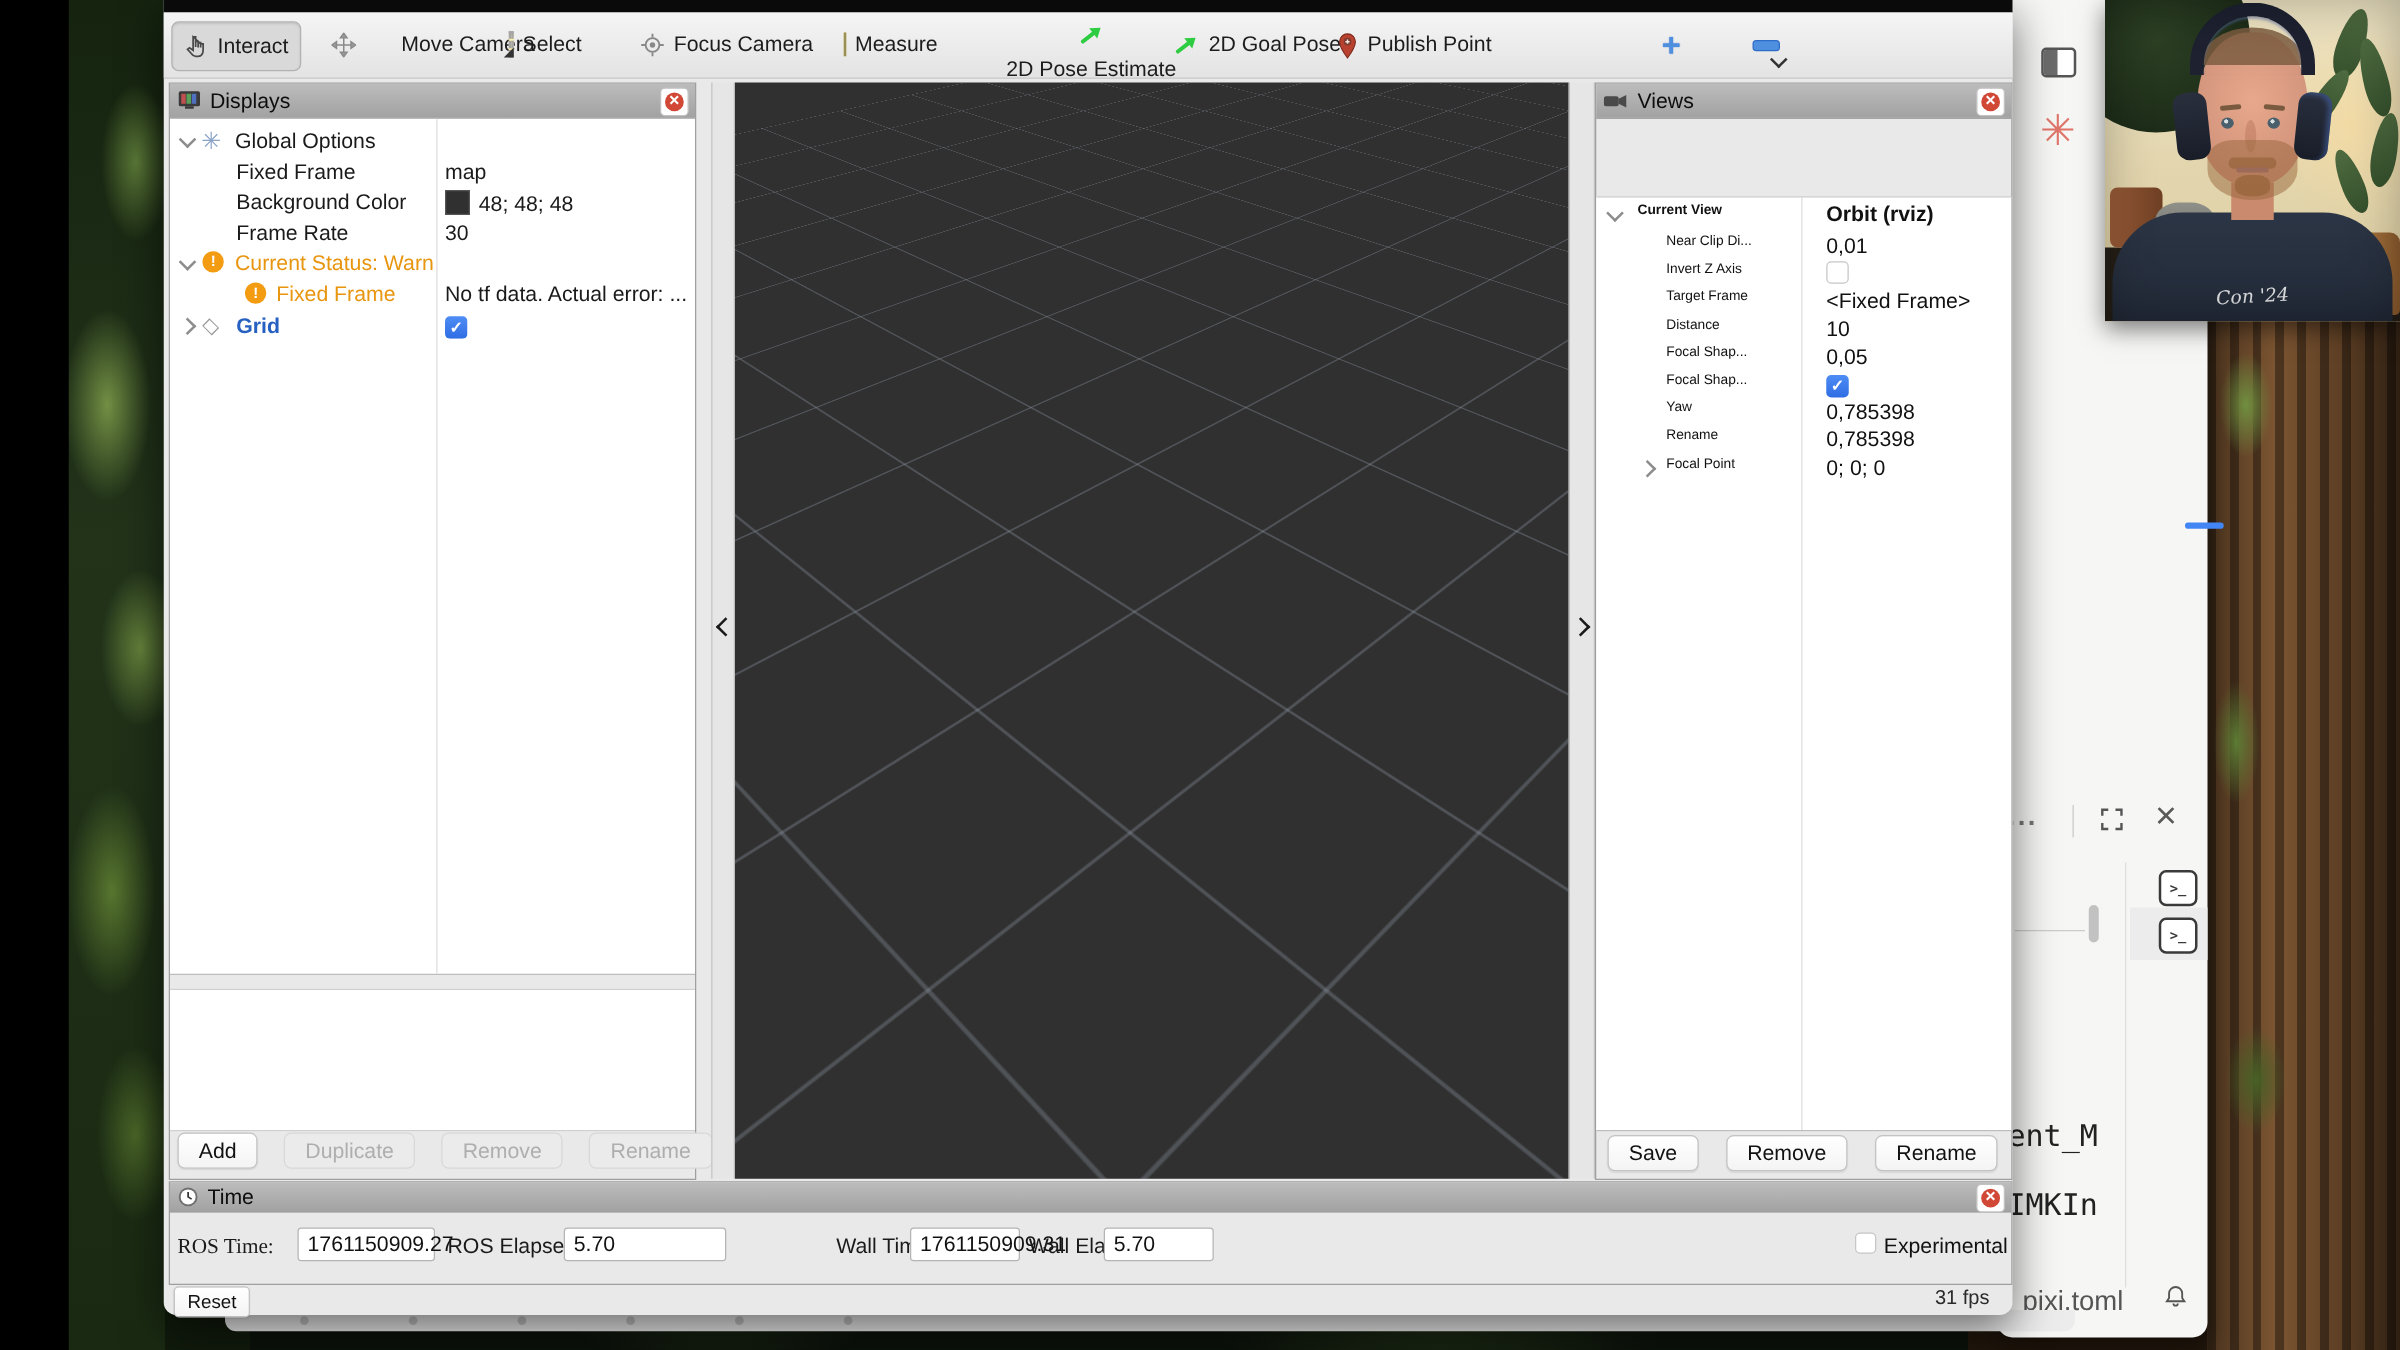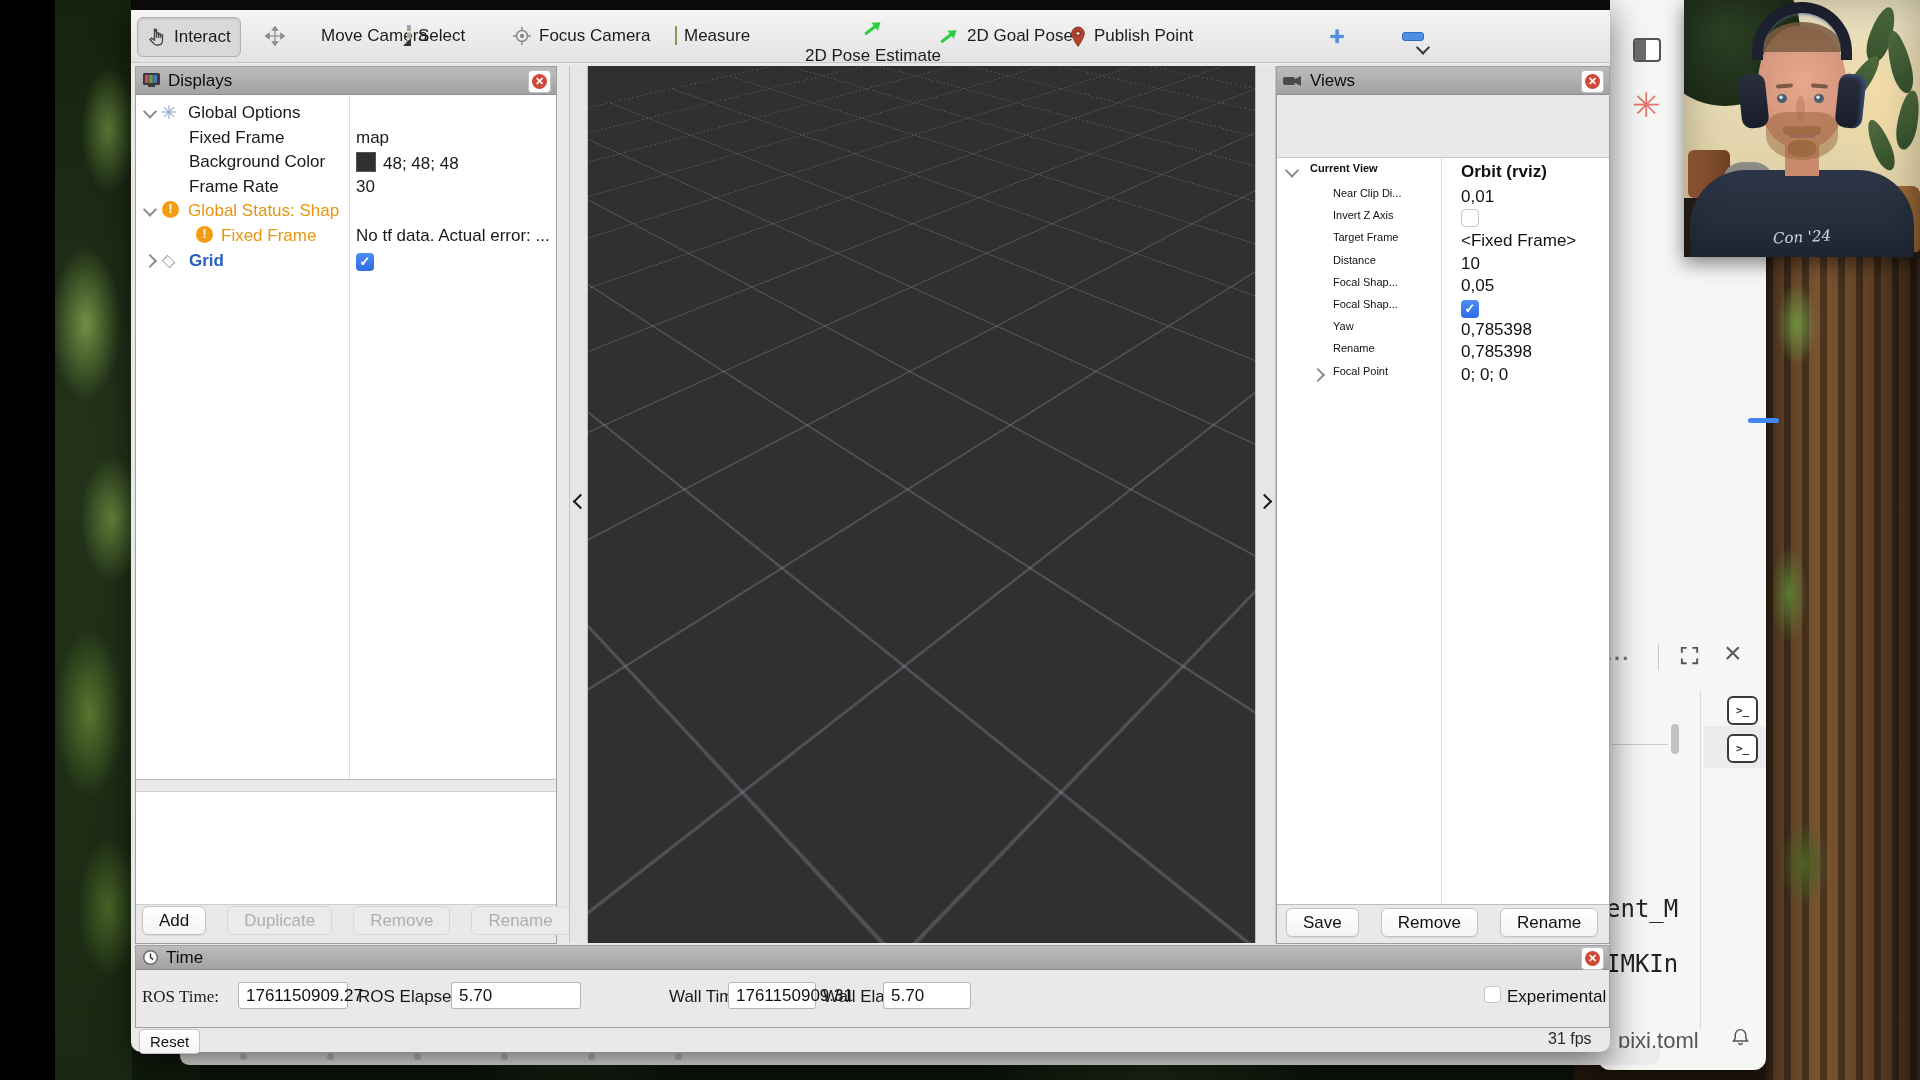--- a/index.html
+++ b/index.html
@@ -347,21 +347,21 @@
               <span class="lbl" style="left:53px">Background Color</span>
               <span class="val"><span class="swatch" style="background: rgb(48, 48, 48);"></span>48; 48; 48</span>
             </div>
             <div class="trow" style="top: 78.8px;">
               <span class="lbl" style="left:53px">Frame Rate</span>
               <span class="val">30</span>
             </div>
             <div class="trow" style="top: 103.4px;">
               <span class="chevpos chev down"></span>
               <span class="warnic" style="left:26px">!</span>
-              <span class="lbl orange" style="left:52px">Global Status: Shap</span>
+              <span class="lbl orange" style="left:52px">Current Status: Warn</span>
             </div>
             <div class="trow" style="top: 128px;">
               <span class="warnic" style="left:60px">!</span>
               <span class="lbl orange" style="left:85px">Fixed Frame</span>
               <span class="val">No tf data.  Actual error: ...</span>
             </div>
             <div class="trow" style="top: 152.6px;">
               <span class="chevpos chev right"></span>
               <span class="diamond"></span>
               <span class="lbl bluebold" style="left:53px">Grid</span>

